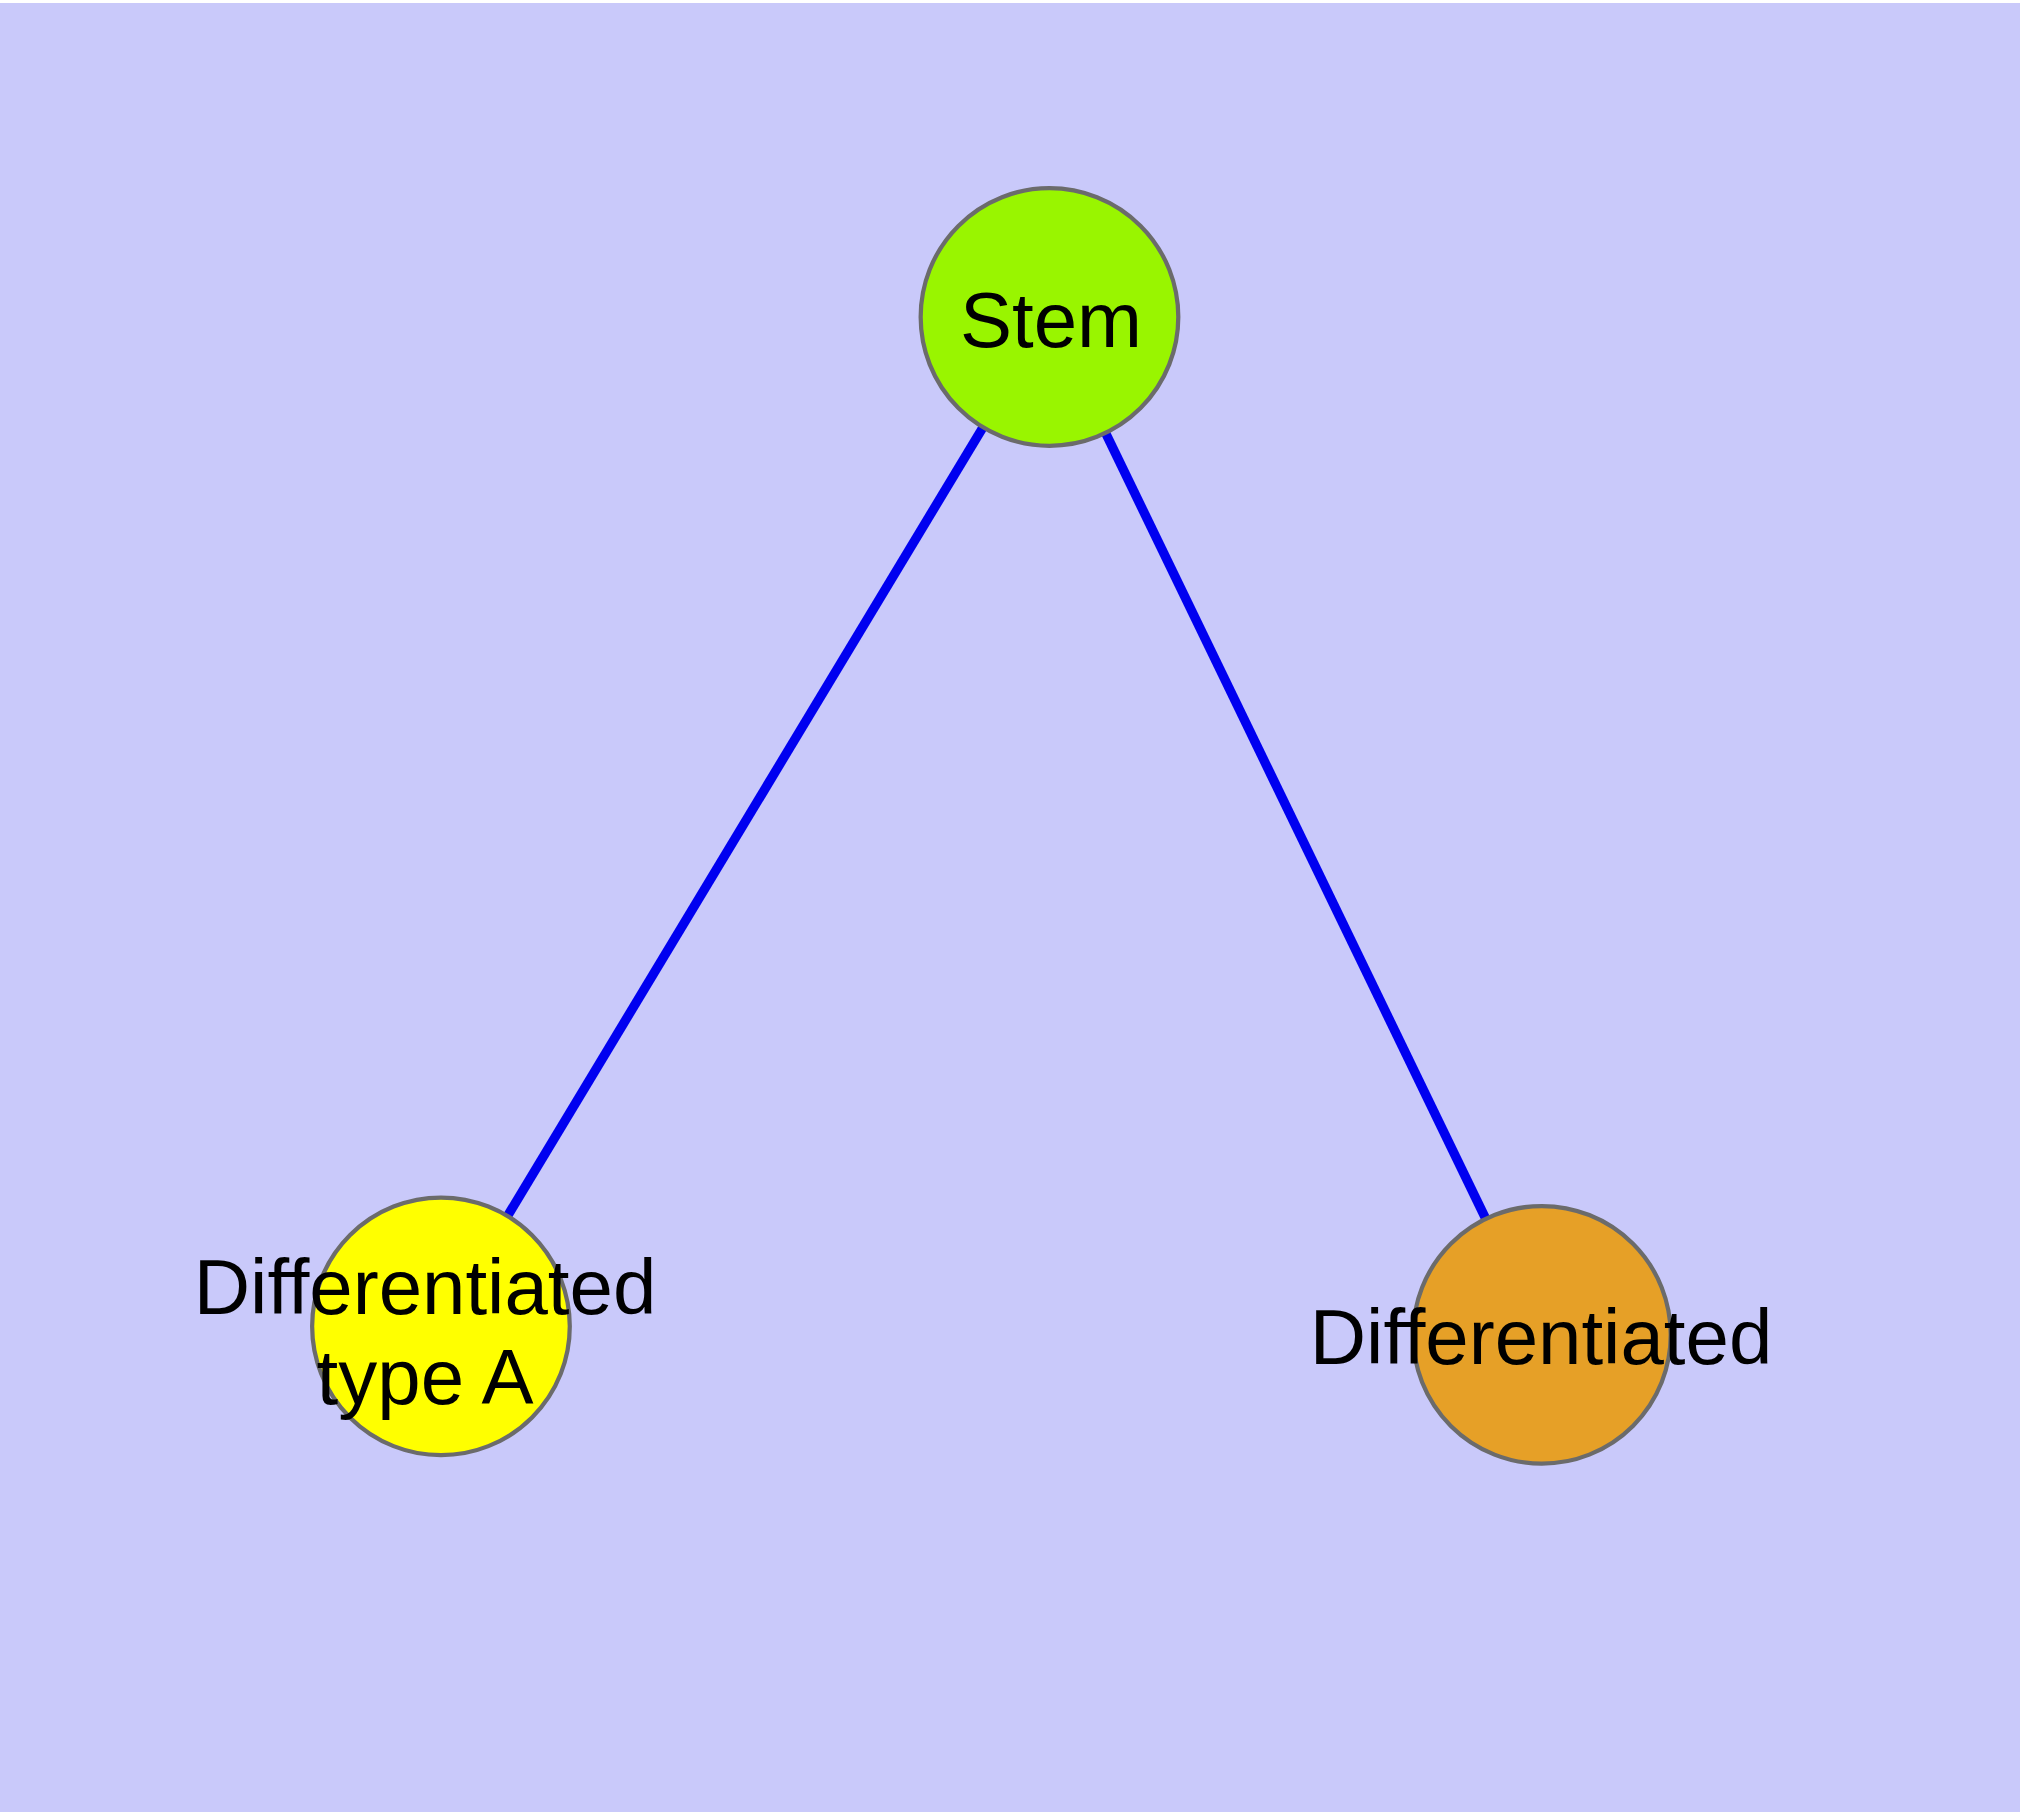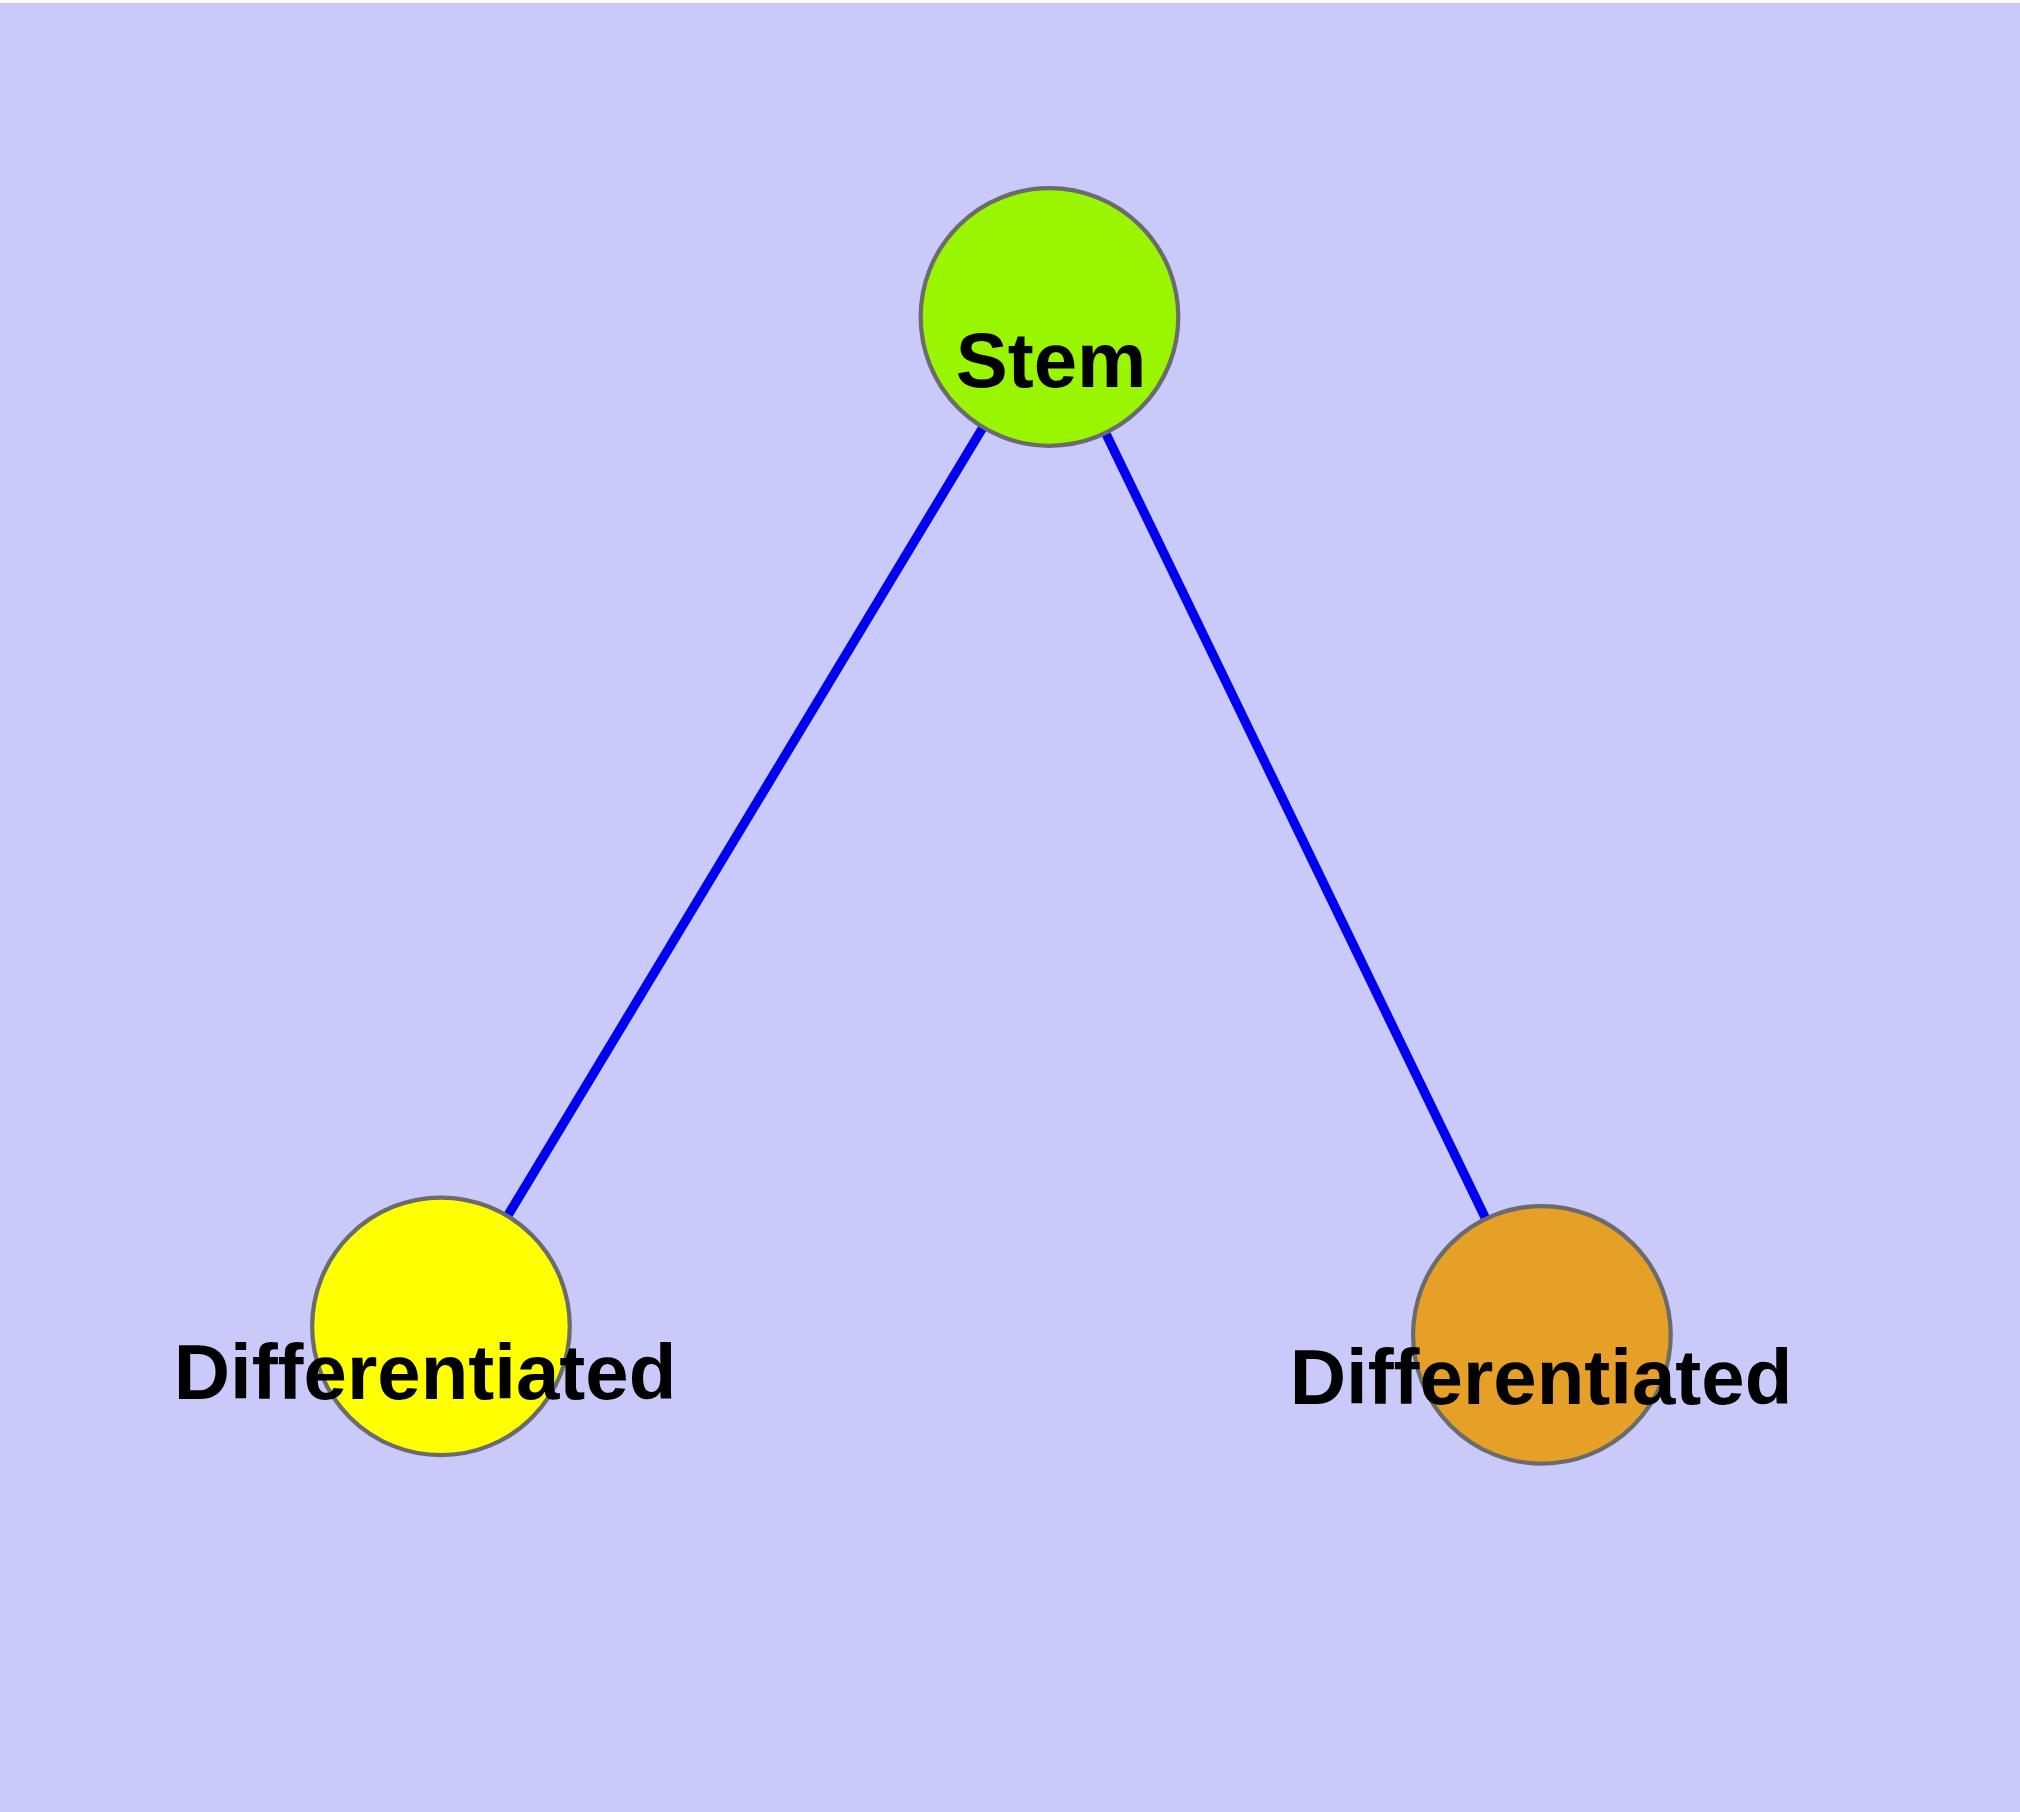--- a/index.html
+++ b/index.html
@@ -26,25 +26,24 @@
     position: absolute;
     left: 0;
     top: 0;
   }
   .node-label {
     position: absolute;
     transform: translate(-50%, -50%);
     text-align: center;
     white-space: nowrap;
     font-size: 78px;
-    font-weight: bold;
+    font-weight: normal;
     line-height: 90px;
     color: #000000;
     pointer-events: none;
-    margin-top: 40px;
   }
   .label-line {
     display: block;
   }
 </style>
 </head>
 <body>
 
 <div class="stage" style="background-color: rgb(201, 201, 250);">
 
@@ -57,20 +56,21 @@
     <circle cx="520" cy="1565" r="152" stroke-width="5" fill="#FFFF00" stroke="#6B6B6B"></circle>
     <circle cx="1819" cy="1575" r="152" stroke-width="5" fill="#E6A027" stroke="#6B6B6B"></circle>
   </svg>
 
   <div class="node-label" style="left: 1051px; top: 320px;">
     <span class="label-line">Stem</span>
   </div>
 
   <div class="node-label" style="left: 425px; top: 1332px;">
     <span class="label-line">Differentiated</span>
+    <span class="label-line">type A</span>
   </div>
 
   <div class="node-label" style="left: 1541px; top: 1337px;">
     <span class="label-line">Differentiated</span>
   </div>
 
   <div class="top-strip"></div>
 </div>
 
 

